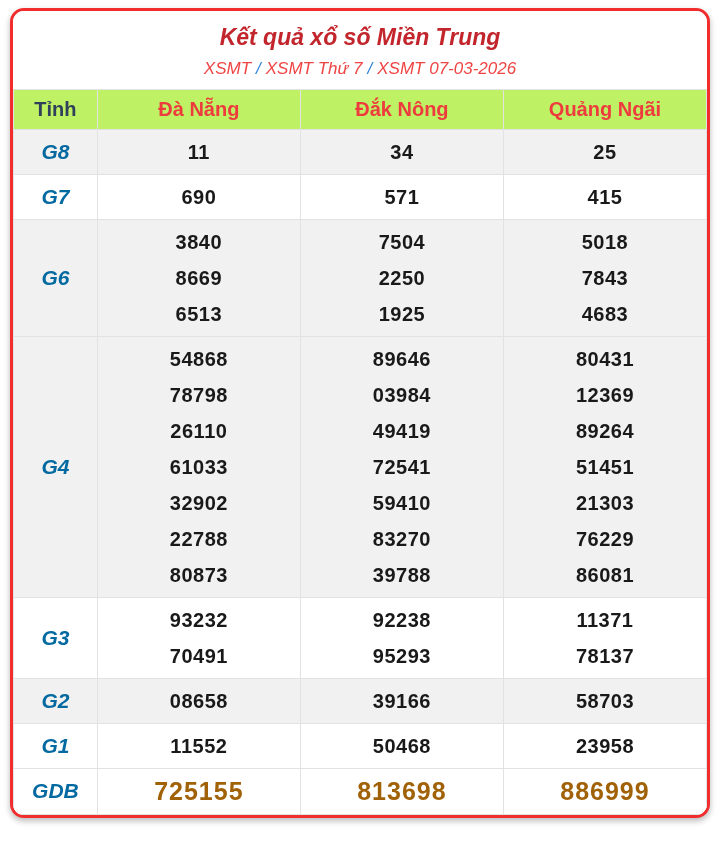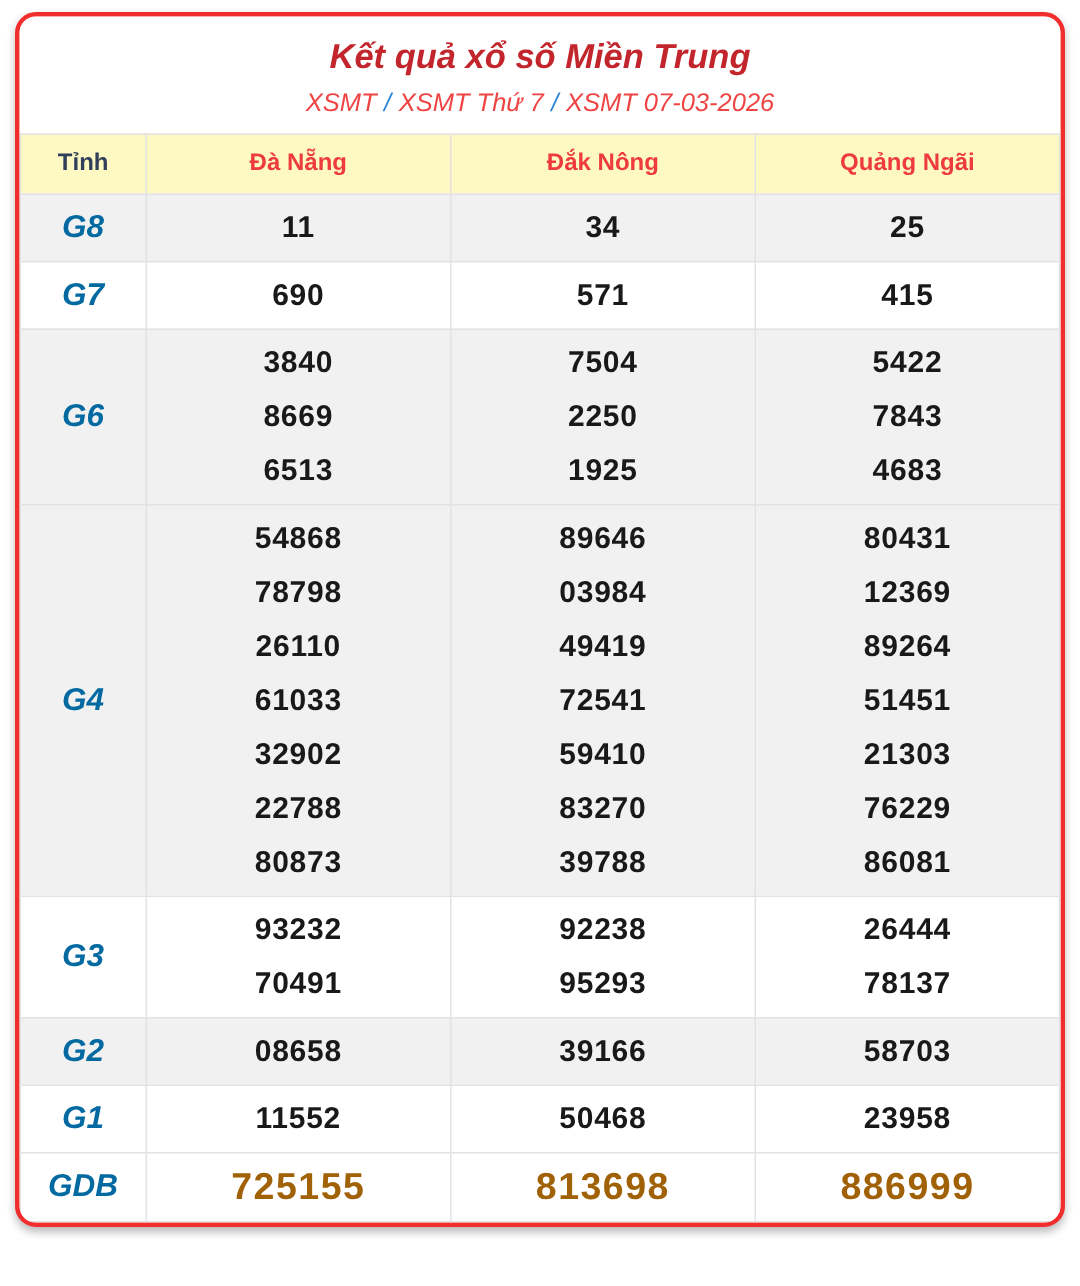--- a/index.html
+++ b/index.html
@@ -49,23 +49,23 @@
     table-layout: fixed;
   }
   table.results col.c-prize { width: 12.1%; }
   table.results col.c-prov  { width: 29.3%; }
   table.results th, table.results td {
     border: 1px solid #e2e2e2;
     text-align: center;
     vertical-align: middle;
   }
   table.results thead th {
-    background: #fef9c3;
+    background: #bef264;
     height: 40px;
-    font-size: 16px;
+    font-size: 20px;
     font-weight: 700;
   }
   th.corner { color: #31405a; }
   th.prov   { color: #ee3b3d; }
   td.prize {
     color: #0369a1;
     font-size: 21px;
     font-weight: 600;
     background: inherit;
     font-style: italic;
@@ -145,21 +145,21 @@
             <div class="num">3840</div>
             <div class="num">8669</div>
             <div class="num">6513</div>
           </td>
           <td class="vals">
             <div class="num">7504</div>
             <div class="num">2250</div>
             <div class="num">1925</div>
           </td>
           <td class="vals">
-            <div class="num">5422</div>
+            <div class="num">5018</div>
             <div class="num">7843</div>
             <div class="num">4683</div>
           </td>
         </tr>
         <tr class="shaded">
           <td class="prize">G4</td>
           <td class="vals">
             <div class="num">54868</div>
             <div class="num">78798</div>
             <div class="num">26110</div>
@@ -191,21 +191,21 @@
           <td class="prize">G3</td>
           <td class="vals">
             <div class="num">93232</div>
             <div class="num">70491</div>
           </td>
           <td class="vals">
             <div class="num">92238</div>
             <div class="num">95293</div>
           </td>
           <td class="vals">
-            <div class="num">26444</div>
+            <div class="num">11371</div>
             <div class="num">78137</div>
           </td>
         </tr>
         <tr class="shaded single">
           <td class="prize">G2</td>
           <td class="vals">
             <div class="num">08658</div>
           </td>
           <td class="vals">
             <div class="num">39166</div>

